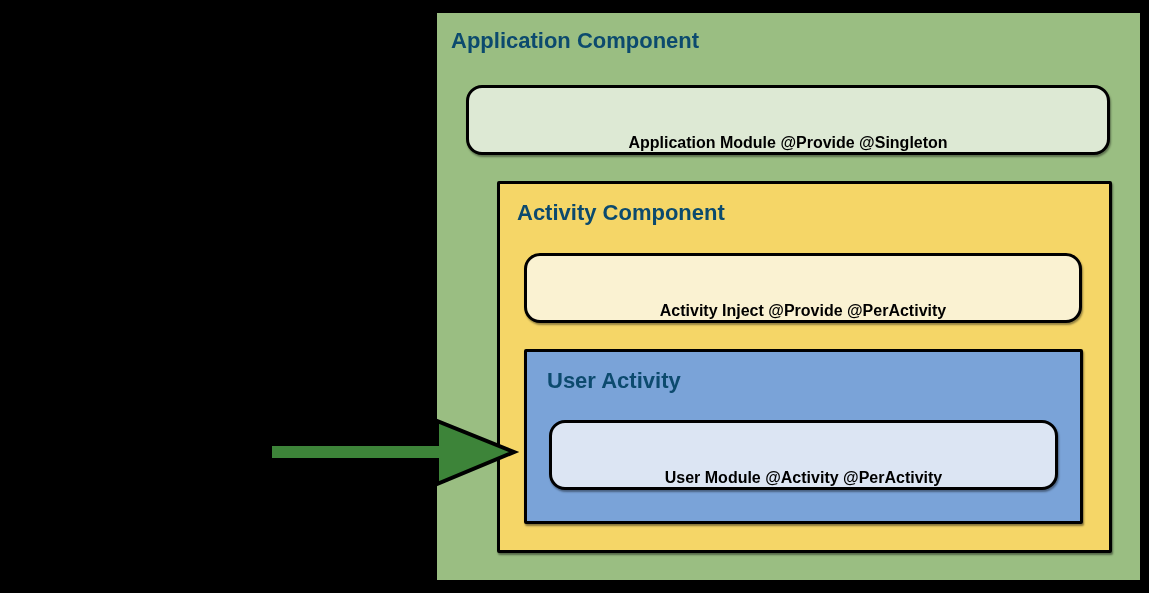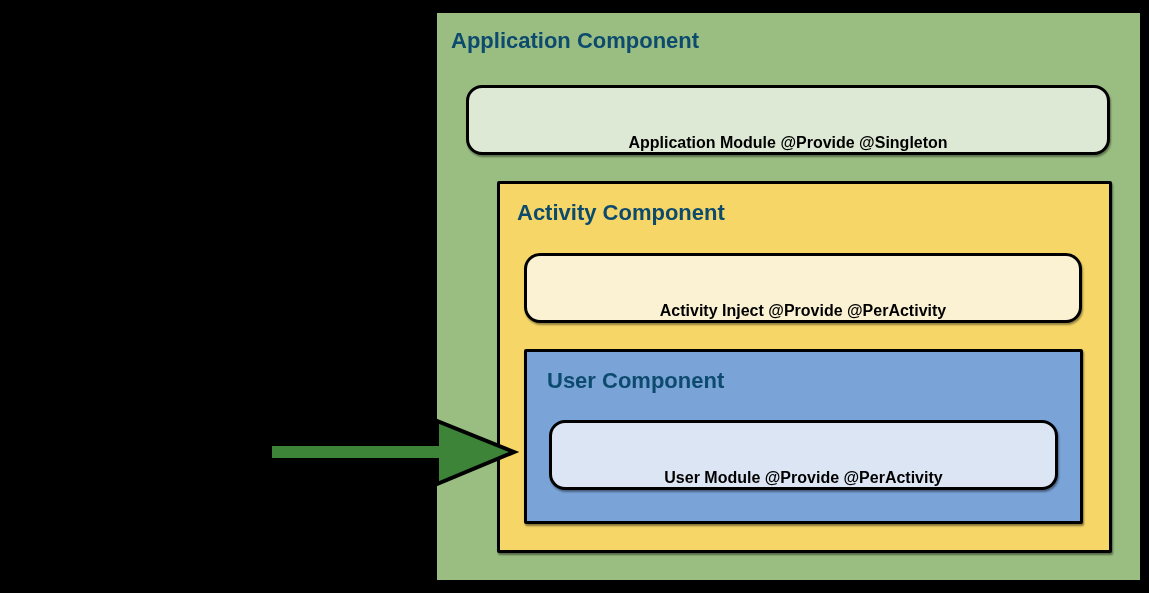--- a/index.html
+++ b/index.html
@@ -60,24 +60,24 @@
     </div>
 
     <div class="box activity-component">
       <div class="box-title">Activity Component</div>
 
       <div class="module activity-module">
         <span>Activity Inject @Provide @PerActivity</span>
       </div>
 
       <div class="box user-component">
-        <div class="box-title">User Component</div>
+        <div class="box-title">User Activity</div>
 
         <div class="module user-module">
-          <span>User Module @Provide @PerActivity</span>
+          <span>User Module @Activity @PerActivity</span>
         </div>
       </div>
     </div>
   </div>
 
 
   <svg class="inject-arrow" width="255" height="105" viewBox="0 0 255 105">
     <polygon points="5,44 172,44 172,21 249,52 172,84 172,60 5,60" fill="#3D8439" stroke="#000000" stroke-width="4" stroke-linejoin="miter"></polygon>
   </svg>
 

